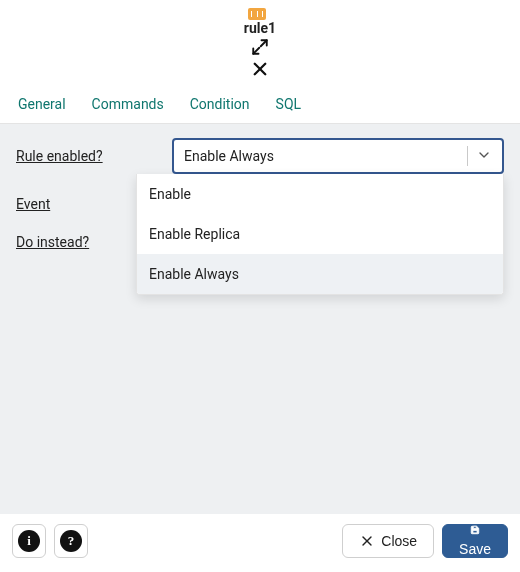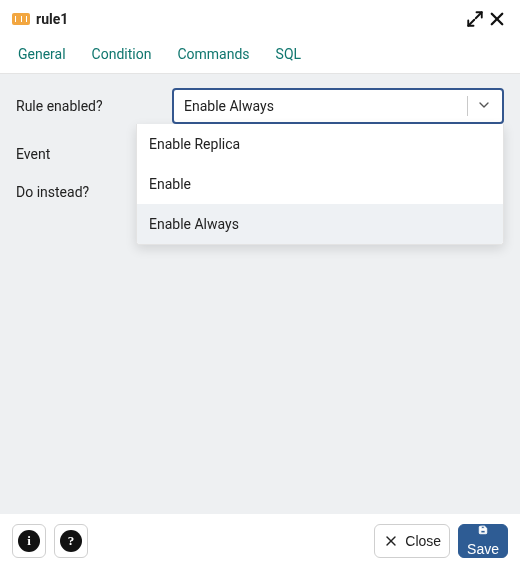--- a/index.html
+++ b/index.html
@@ -14,20 +14,21 @@
   .window {
     display: flex;
     flex-direction: column;
     width: 100%; height: 100%;
   }
   
   .titlebar {
     display: flex;
     align-items: center;
     padding: 8px 12px 6px 12px;
+    flex-direction: column;
   }
   .rule-badge {
     width: 18px; height: 12px;
     background: #f2a640;
     border-radius: 2px;
     margin-right: 6px;
     position: relative;
   }
   .rule-badge::before {
     content: "";
@@ -87,20 +88,21 @@
   }
   .form-row {
     display: flex;
     align-items: center;
     margin-bottom: 22px;
   }
   .form-label {
     width: 120px;
     color: #222;
     font-size: 14px;
+    text-decoration: underline;
   }
   .form-control-wrap {
     flex: 1;
     position: relative;
     padding-left: 36px;
   }
   .select-box {
     width: 100%;
     height: 36px;
     background: #fff;
@@ -173,21 +175,21 @@
   }
   .footer-spacer { flex: 1; }
   .btn {
     height: 34px;
     border-radius: 6px;
     border: 1px solid #cfcfcf;
     background: #fff;
     display: inline-flex;
     align-items: center;
     gap: 6px;
-    padding: 0 8px;
+    padding: 0 16px;
     cursor: pointer;
     font-size: 14px;
     color: #222;
   }
   .btn svg { width: 16px; height: 16px; }
   .btn.primary {
     background: #2e5c94;
     border-color: #2e5c94;
     color: #fff;
     flex-direction: column;
@@ -214,44 +216,44 @@
     <span class="titlebar-icon">
       <svg viewBox="0 0 24 24" fill="none" stroke="currentColor" stroke-width="3" stroke-linecap="round">
         <line x1="5" y1="5" x2="19" y2="19"></line>
         <line x1="19" y1="5" x2="5" y2="19"></line>
       </svg>
     </span>
   </div>
 
   <div class="tabs">
     <div class="tab">General</div>
+    <div class="tab">Commands</div>
     <div class="tab">Condition</div>
-    <div class="tab">Commands</div>
     <div class="tab">SQL</div>
   </div>
 
   <div class="body">
 
     <div class="form-row">
       <div class="form-label">Rule enabled?</div>
       <div class="form-control-wrap">
         <div class="select-box">
           <span class="select-value">Enable Always</span>
           <span class="select-caret-sep">
             <span class="select-sep"></span>
             <span class="select-caret">
               <svg viewBox="0 0 24 24" fill="none" stroke-width="2" stroke-linecap="round" stroke-linejoin="round">
                 <polyline points="6 9 12 15 18 9"></polyline>
               </svg>
             </span>
           </span>
         </div>
         <div class="dropdown">
+          <div class="dropdown-option">Enable</div>
           <div class="dropdown-option">Enable Replica</div>
-          <div class="dropdown-option">Enable</div>
           <div class="dropdown-option highlight">Enable Always</div>
         </div>
       </div>
     </div>
 
     <div class="form-row">
       <div class="form-label">Event</div>
       <div class="form-control-wrap"></div>
     </div>
 

